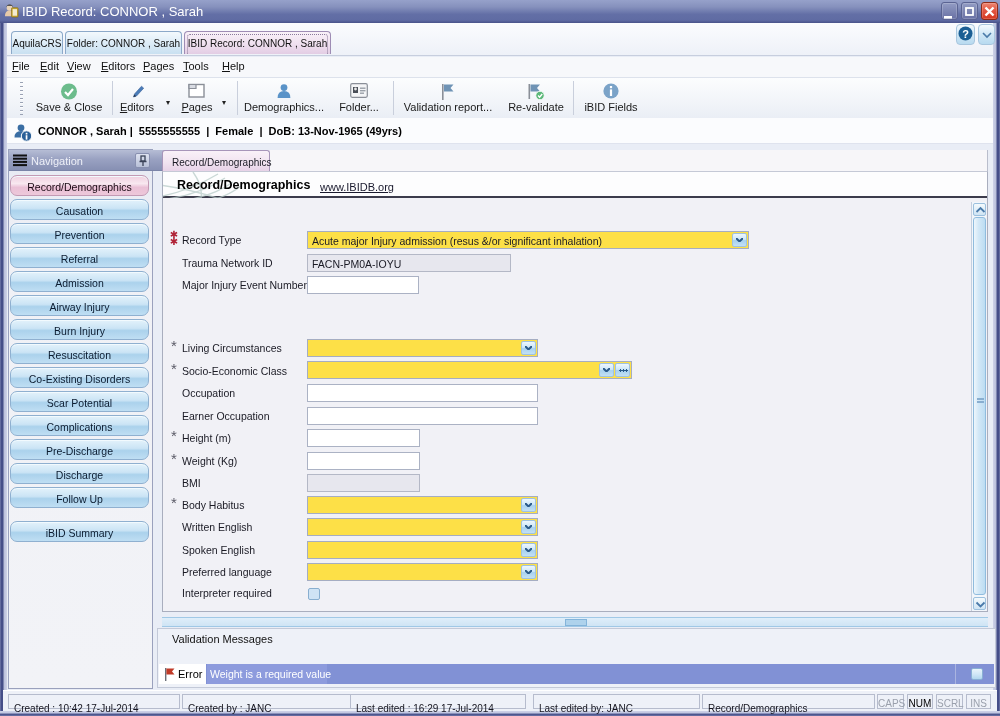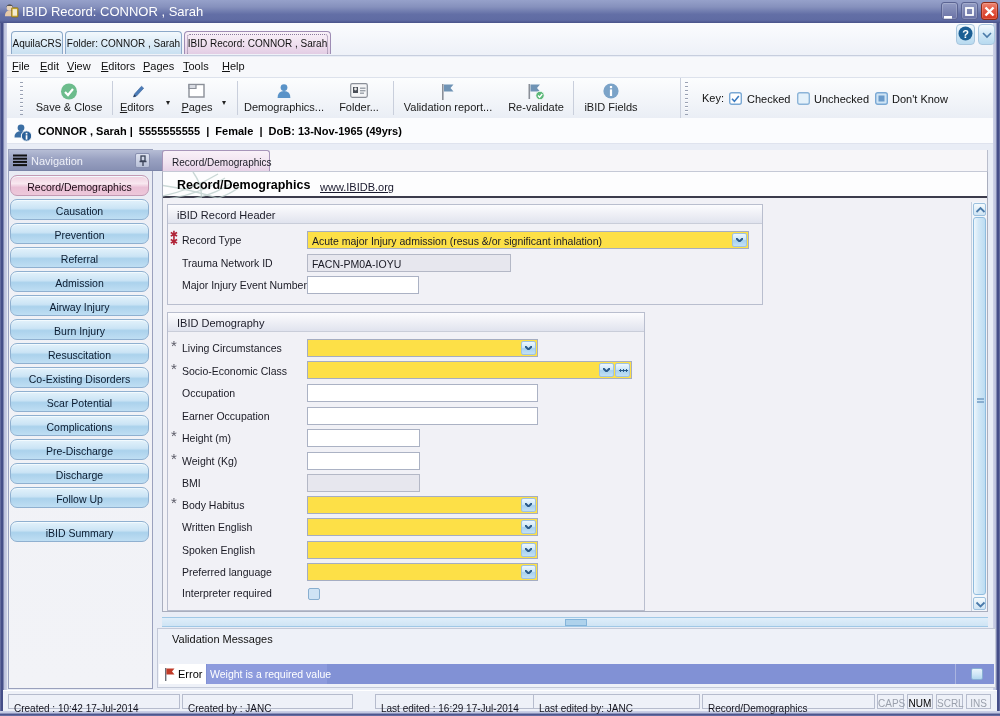--- a/index.html
+++ b/index.html
@@ -199,38 +199,20 @@
  </div>
  <div class="abs tsep" style="left:566px"></div>
  <div class="abs tbtn" style="left:571px;top:0;width:66px;height:41px;">
    <svg class="ticon" width="16" height="16">
         <circle cx="8" cy="8" r="7.6" fill="#7ba3c8"></circle>
         <rect x="6.9" y="3" width="2.2" height="2.2" fill="#fff"></rect>
         <rect x="6.9" y="6.4" width="2.2" height="6.6" fill="#fff"></rect>
       </svg>
    <div class="tlabel">iBID Fields</div>
  </div>
- <div class="abs" id="keypanel">
-  <div class="abs grip" style="left:4px;top:4px;height:33px;"></div>
-  <div class="abs" style="left:21px;top:14px;font-size:11px;color:#111;">Key:</div>
-  <svg class="abs" style="left:48px;top:14px" width="13" height="13">
-        <rect x="0.7" y="0.7" width="11.6" height="11.6" rx="2" fill="#fff" stroke="#7aa8d4" stroke-width="1.4"></rect>
-        <path d="M3 6.8 l2.4 2.6 l4.4 -5.4" stroke="#3a7ac0" stroke-width="1.6" fill="none"></path>
-      </svg>
-  <div class="abs" style="left:66px;top:15px;font-size:11px;color:#111;">Checked</div>
-  <svg class="abs" style="left:116px;top:14px" width="13" height="13">
-        <rect x="0.7" y="0.7" width="11.6" height="11.6" rx="2" fill="#e4f1fa" stroke="#8cb4d8" stroke-width="1.4"></rect>
-      </svg>
-  <div class="abs" style="left:133px;top:15px;font-size:11px;color:#111;">Unchecked</div>
-  <svg class="abs" style="left:194px;top:14px" width="13" height="13">
-        <rect x="0.7" y="0.7" width="11.6" height="11.6" rx="2" fill="#cfe4f5" stroke="#7aa8d4" stroke-width="1.4"></rect>
-        <rect x="3.5" y="3.5" width="6" height="6" fill="#6a9aca"></rect>
-      </svg>
-  <div class="abs" style="left:211px;top:15px;font-size:11px;color:#111;">Don't Know</div>
- </div>
 </div>
 
 <div class="abs" id="patientbar"></div>
 <svg class="abs" style="left:13px;top:123px" width="19" height="19" viewBox="0 0 19 19">
  <circle cx="8" cy="4.8" r="3.4" fill="#3a6ea4"></circle>
  <path d="M1.5 14.5 q0 -6.5 6.5 -6.5 q6.5 0 6.5 6.5z" fill="#3a6ea4"></path>
  <circle cx="13.5" cy="13" r="5.2" fill="#2a6098" stroke="#fbfcfe" stroke-width="1"></circle>
  <rect x="12.7" y="9.8" width="1.7" height="1.7" fill="#fff"></rect>
  <rect x="12.7" y="12.2" width="1.7" height="4.4" fill="#fff"></rect>
 </svg>
@@ -278,41 +260,35 @@
      <path d="M4 30 Q45 28 70 10"></path>
      <path d="M14 32 Q55 32 78 14"></path>
      <path d="M-12 12 Q25 16 60 28"></path>
      <path d="M30 0 Q40 14 38 26"></path>
     </g>
   </svg>
   <div class="abs" id="ctitle">Record/Demographics</div>
   <div class="abs" id="clink">www.IBIDB.org</div>
  </div>
 
- <div class="abs grpbox" style="left:4px;top:32px;width:596px;height:101px;">
-  <div class="grphdr">iBID Record Header</div>
- </div>
  <div class="reqred" style="left:6px;top:59px;">✱<br>✱</div>
  <div class="flabel" style="left:19px;top:62px;">Record Type</div>
  <div class="combo" style="left:144px;top:59px;width:442px;">
       <div style="padding:3px 0 0 4px;font-size:10.5px;white-space:nowrap;">Acute major Injury admission (resus &amp;/or significant inhalation)</div>
    <div class="cbtn" style="right:1px;">
         <svg class="chev" viewBox="0 0 7 4">
           <path d="M0 0 L3.5 3.5 L7 0" fill="none" stroke="#2a5a8a" stroke-width="2"></path>
         </svg>
       </div>
  </div>
  <div class="flabel" style="left:19px;top:85px;">Trauma Network ID</div>
  <div class="tbox tdis" style="left:144px;top:82px;width:204px;">FACN-PM0A-IOYU</div>
  <div class="flabel" style="left:19px;top:107px;">Major Injury Event Number</div>
  <div class="tbox" style="left:144px;top:104px;width:112px;"></div>
 
- <div class="abs grpbox" style="left:4px;top:140px;width:478px;height:299px;">
-  <div class="grphdr">IBID Demography</div>
- </div>
 
  <div class="req" style="left:8px;top:165px;">*</div>
  <div class="flabel" style="left:19px;top:170px;">Living Circumstances</div>
  <div class="combo" style="left:144px;top:167px;width:231px;">
       <div class="cbtn" style="right:1px;">
         <svg class="chev" viewBox="0 0 7 4">
           <path d="M0 0 L3.5 3.5 L7 0" fill="none" stroke="#2a5a8a" stroke-width="2"></path>
         </svg>
       </div>
     </div>
@@ -416,20 +392,20 @@
   </div>
   <div class="abs" style="left:48px;top:0;width:120px;height:20px;background:#8d9bdd;color:#fff;font-size:10.5px;padding:4px 0 0 3px;white-space:nowrap;">Weight is a required value</div>
   <div class="abs" style="left:796px;top:0px;width:1px;height:20px;background:#aab4e0;"></div>
       <div class="abs" style="left:812px;top:4px;width:12px;height:12px;background:linear-gradient(180deg,#e8f4fb 0%,#cfe6f6 55%,#b2d7ef 100%);border:1px solid #8ab0d4;border-radius:2px;"></div>
  </div>
 </div>
 
 <div class="abs" id="statusbar">
  <div class="spanel" style="left:5px;width:172px;">Created : 10:42 17-Jul-2014</div>
  <div class="spanel" style="left:179px;width:171px;">Created by : JANC</div>
- <div class="spanel" style="left:372px;width:176px;">Last edited : 16:29 17-Jul-2014</div>
+ <div class="spanel" style="left:347px;width:176px;">Last edited : 16:29 17-Jul-2014</div>
  <div class="spanel" style="left:530px;width:167px;">Last edited by: JANC</div>
  <div class="spanel" style="left:699px;width:173px;">Record/Demographics</div>
  <div class="spanel skey" style="left:874px;width:27px;">CAPS</div>
  <div class="spanel skey" style="left:904px;width:26px;color:#000;">NUM</div>
  <div class="spanel skey" style="left:933px;width:27px;">SCRL</div>
  <div class="spanel skey" style="left:963px;width:25px;">INS</div>
 </div>
 
 </body></html>

